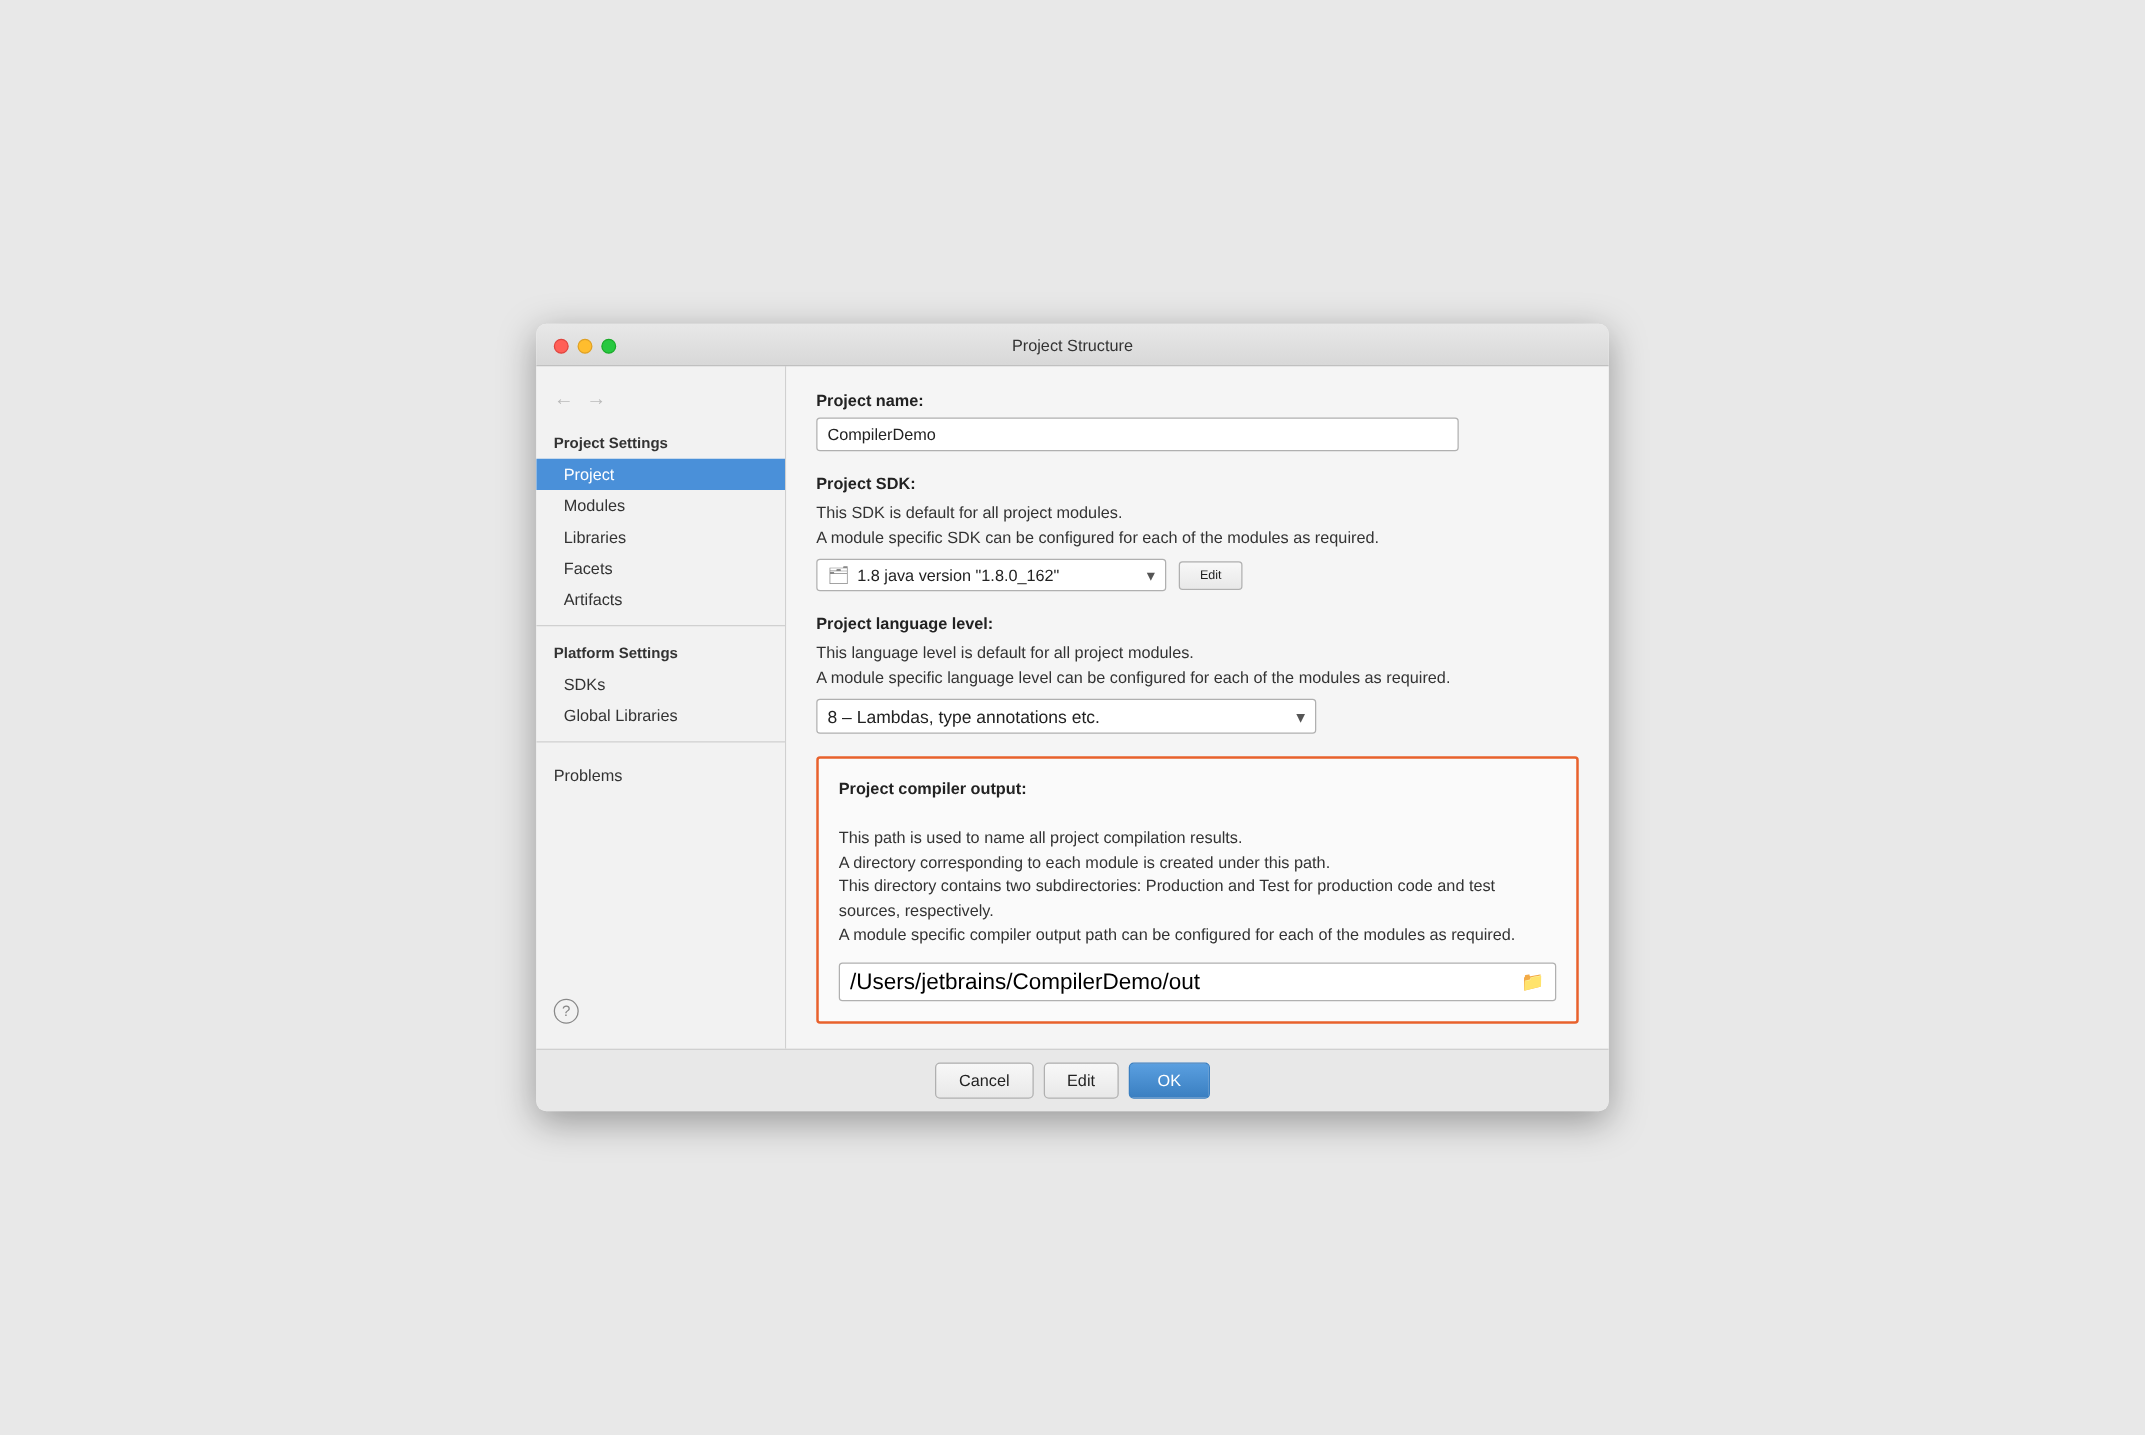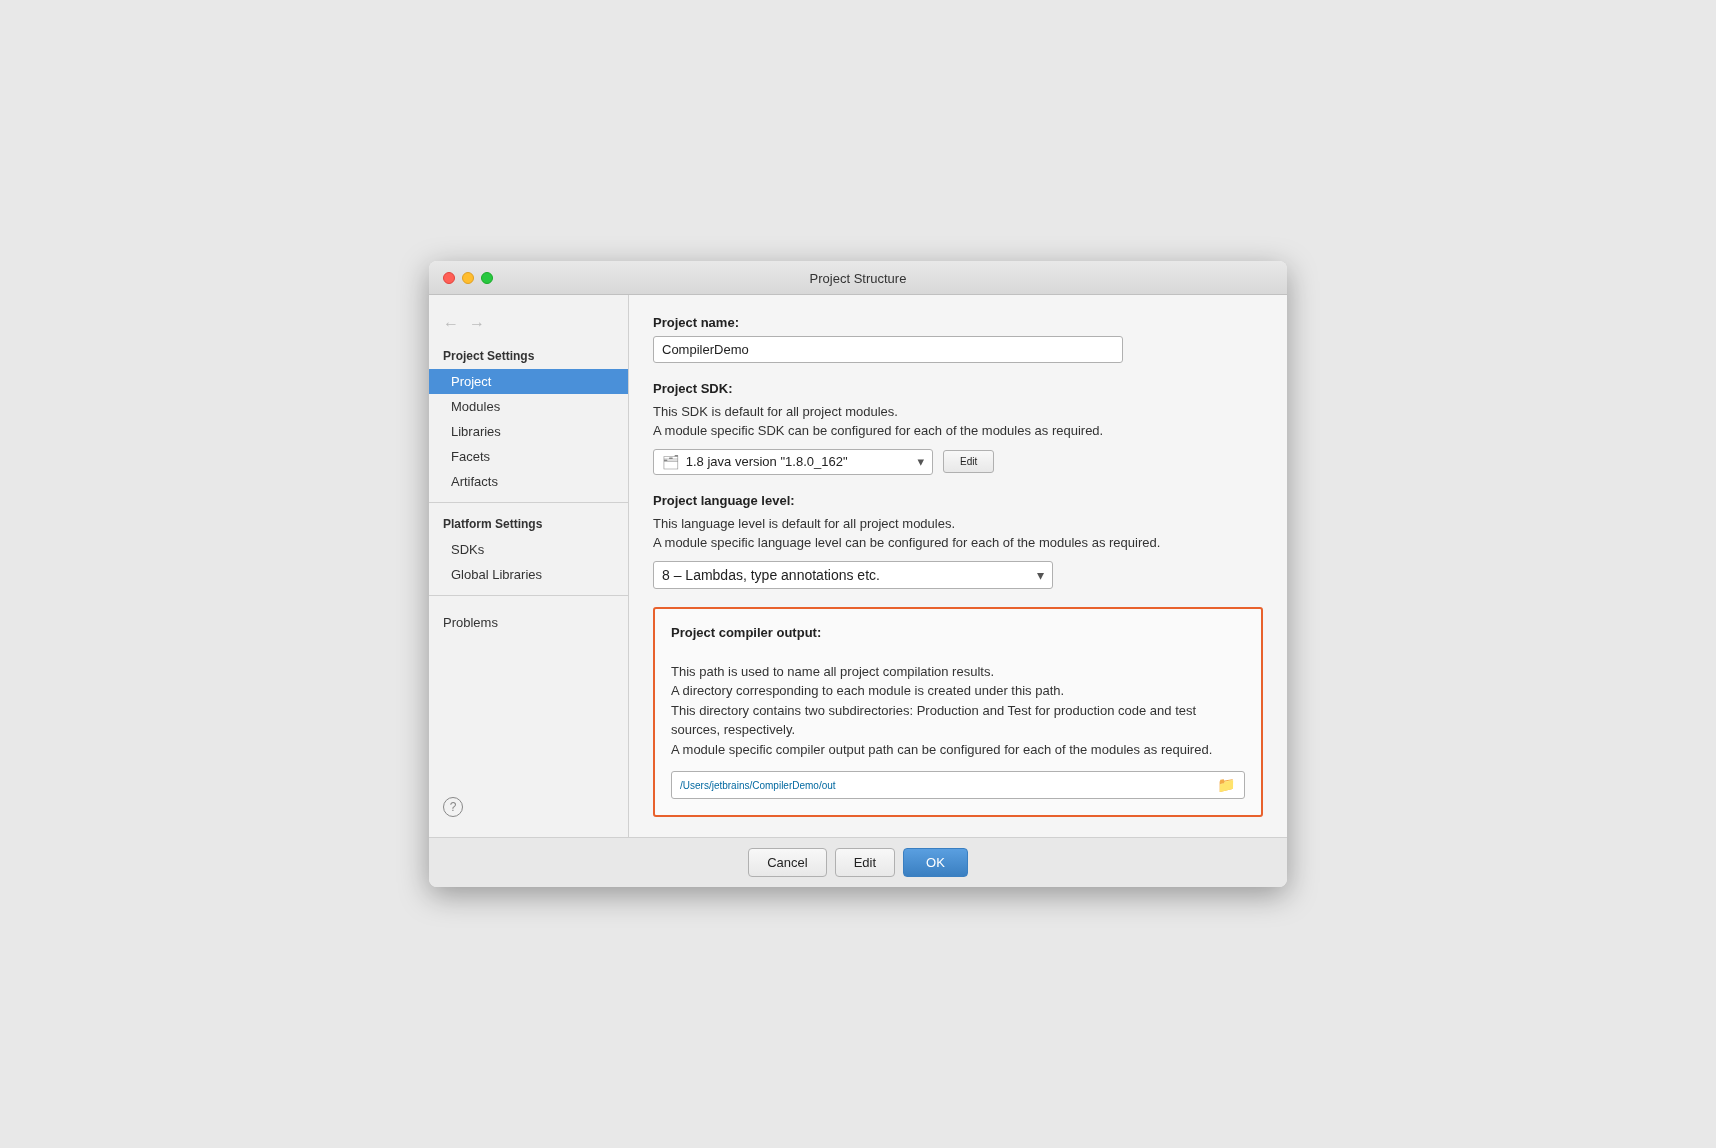--- a/index.html
+++ b/index.html
@@ -134,21 +134,21 @@
       overflow-y: auto;
       background: #f5f5f5;
     }
     .field-label {
       font-weight: 700;
       font-size: 13px;
       margin-bottom: 6px;
       color: #222;
     }
     .text-input {
-      width: 470px;
+      width: 514px;
       padding: 5px 8px;
       border: 1px solid #b0b0b0;
       border-radius: 3px;
       font-size: 13px;
       background: white;
       color: #222;
       outline: none;
     }
     .section {
       margin-bottom: 18px;
@@ -225,22 +225,22 @@
       display: flex;
       align-items: center;
       border: 1px solid #b0b0b0;
       border-radius: 3px;
       background: white;
       padding: 4px 8px;
       margin-top: 12px;
     }
     .output-path-text {
       flex: 1;
-      font-size: 10px;
-      color: #0369a1;
+      font-size: 18px;
+      color: #000000;
     }
     .folder-icon {
       color: #888;
       font-size: 15px;
       cursor: pointer;
     }
     .bottom-bar {
       display: flex;
       justify-content: center;
       align-items: center;

